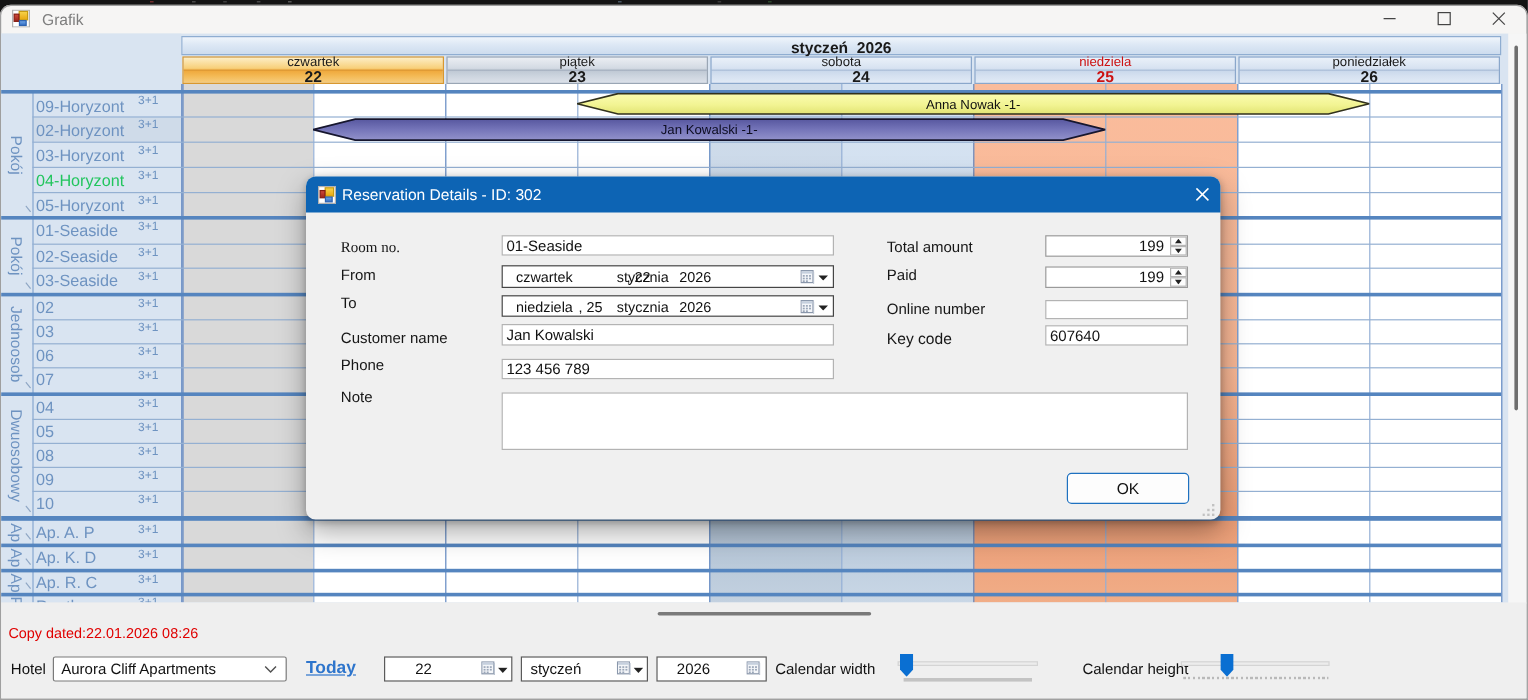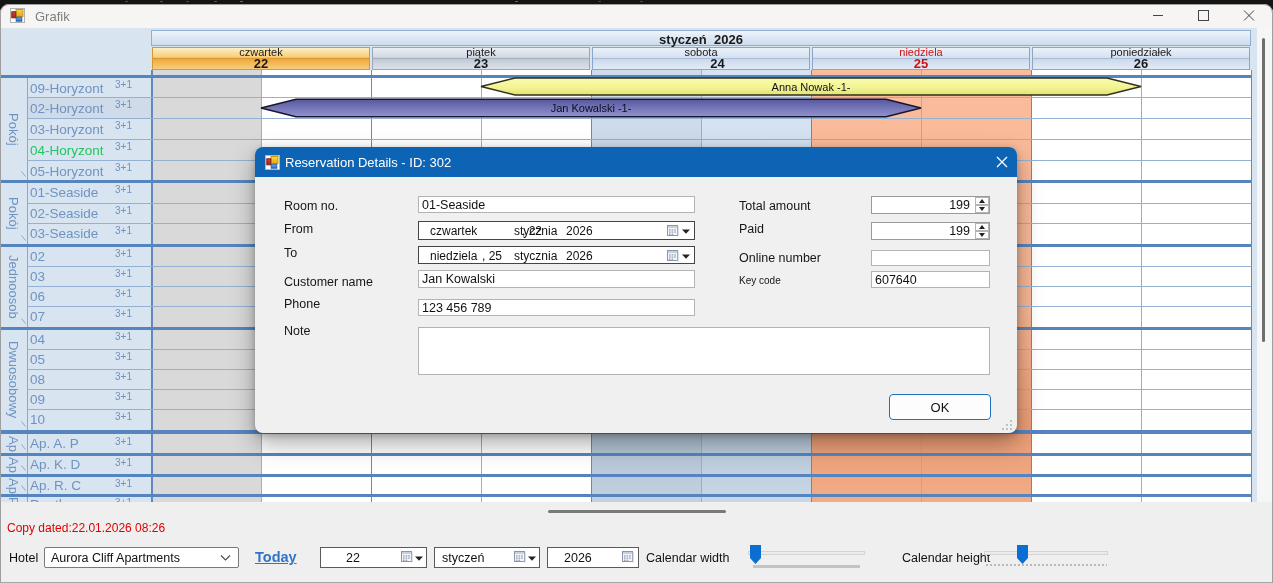--- a/index.html
+++ b/index.html
@@ -354,30 +354,30 @@
       <rect x="6.2" y="9.2" width="5.6" height="4" fill="url(#icb1)" stroke="#2c62b0" stroke-width="1"></rect>
     </svg>
   </div>
 <div class="t" style="left:285px;top:155px;font-size:13px;color:#fff;">Reservation Details - ID: 302</div>
 <div style="left:996px;top:156px;width:12px;height:12px;">
     <svg width="12" height="12" viewBox="0 0 12 12">
       <line x1="1" y1="1" x2="11" y2="11" stroke="#fff" stroke-width="1.3"></line>
       <line x1="11" y1="1" x2="1" y2="11" stroke="#fff" stroke-width="1.3"></line>
     </svg>
   </div>
-<div class="t" style="left:284px;top:199px;font-size:12.5px;color:#161616;">Room no.</div>
+<div class="t" style="left:284px;top:199px;font-size:12.5px;color:#161616;font-family:Liberation Serif, serif;">Room no.</div>
 <div class="t" style="left:284px;top:222px;font-size:12.5px;color:#161616;">From</div>
 <div class="t" style="left:284px;top:246px;font-size:12.5px;color:#161616;">To</div>
 <div class="t" style="left:284px;top:275px;font-size:12.5px;color:#161616;">Customer name</div>
 <div class="t" style="left:284px;top:297px;font-size:12.5px;color:#161616;">Phone</div>
 <div class="t" style="left:284px;top:324px;font-size:12.5px;color:#161616;">Note</div>
 <div class="t" style="left:739px;top:199px;font-size:12.5px;color:#161616;">Total amount</div>
 <div class="t" style="left:739px;top:222px;font-size:12.5px;color:#161616;">Paid</div>
 <div class="t" style="left:739px;top:251px;font-size:12.5px;color:#161616;">Online number</div>
-<div class="t" style="left:739px;top:275px;font-size:10px;color:#161616;">Key code</div>
+<div class="t" style="left:739px;top:275px;font-size:13px;color:#161616;">Key code</div>
 <div style="left:418px;top:196px;width:277px;height:17px;background:#fff;border:1px solid #b3b3b3;"></div>
 <div class="t" style="left:422px;top:198px;font-size:12.5px;color:#111;">01-Seaside</div>
 <div style="left:418px;top:221px;width:277px;height:19px;background:#fff;border:1px solid #454545;"></div>
 <div class="t" style="left:430px;top:224px;font-size:12px;color:#111;">czwartek</div>
 <div class="t" style="left:482px;top:224px;font-size:12px;color:#111;margin-left:40px;">, 22</div>
 <div class="t" style="left:514px;top:224px;font-size:12px;color:#111;">stycznia</div>
 <div class="t" style="left:566px;top:224px;font-size:12px;color:#111;">2026</div>
 <div style="left:667px;top:225px;width:12px;height:12px;">
     <svg width="12" height="12" viewBox="0 0 12 12">
       <rect x="0.5" y="0.5" width="10" height="10" fill="#f4f6f9" stroke="#8a97ab"></rect>

